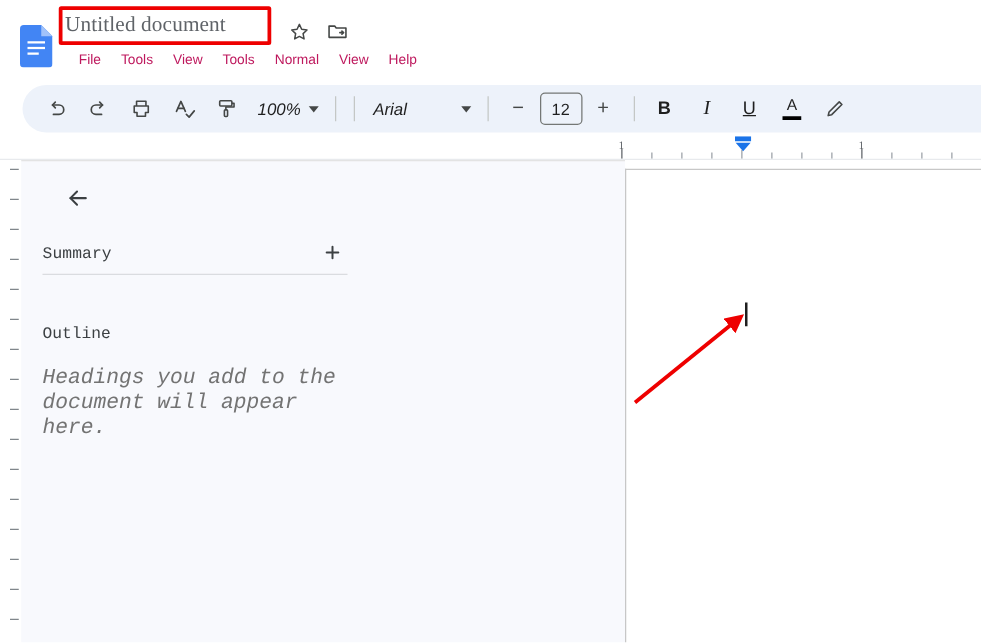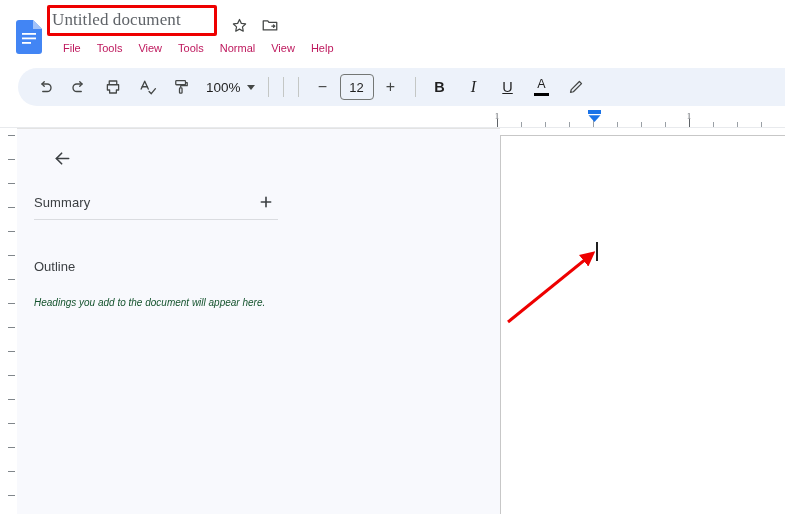--- a/index.html
+++ b/index.html
@@ -49,21 +49,21 @@
   }
   .tb-btn {
     width: 30px; height: 30px; margin: 0 2px; border-radius: 50%;
     display: flex; align-items: center; justify-content: center;
     color: #444746; cursor: pointer; flex: 0 0 auto;
   }
   .tb-sep { width: 1px; height: 20px; background: #c4c7c5; margin: 0 7px; flex: 0 0 auto; }
   .tb-drop {
     height: 28px; border-radius: 4px; display: flex; align-items: center;
     gap: 6px; padding: 0 6px 0 8px; cursor: pointer; color: #1f1f1f;
-    font-size: 13.5px; flex: 0 0 auto; white-space: nowrap;
+    font-size: 13.5px; flex: 0 0 auto; white-space: nowrap; font-style: italic;
   }
   .caret {
     width: 0; height: 0; border-left: 4px solid transparent;
     border-right: 4px solid transparent; border-top: 5px solid #444746;
   }
   .fontname { min-width: 92px; }
   .fontsize-box {
     width: 34px; height: 26px; border: 1px solid #747775; border-radius: 4px;
     display: flex; align-items: center; justify-content: center;
     font-size: 13px; color: #1f1f1f; background: transparent; cursor: text;
@@ -88,21 +88,21 @@
   }
   .vruler {
     position: absolute; left: 0; top: 128px; width: 17px; height: 386px;
     background: #ffffff; overflow: hidden;
   }
   .vruler .vtick { position: absolute; left: 8px; height: 1px; background: #80868b; }
 
   
   .sidepanel {
     position: absolute; left: 17px; top: 128px; width: 483px; height: 386px;
-    background: #f8f9fd; border-top: 1px solid #e3e3e3;
+    background: #f8f9fd; border-top: 1px solid #e3e3e3; font-family: Liberation Mono, monospace;
   }
   .back-btn {
     position: absolute; left: 28px; top: 12px; width: 34px; height: 34px;
     display: flex; align-items: center; justify-content: center;
     border-radius: 50%; color: #3c4043; cursor: pointer;
   }
 
   .summary-row {
     position: absolute; left: 17px; top: 60px; width: 244px; height: 26px;
     display: flex; align-items: center; justify-content: space-between;
@@ -112,21 +112,21 @@
     width: 24px; height: 24px; display: flex; align-items: center;
     justify-content: center; color: #3c4043; cursor: pointer; border-radius: 50%;
   }
   .divider {
     position: absolute; left: 17px; top: 90px; width: 244px; height: 1px;
     background: #dadce0;
   }
   .outline-head { position: absolute; left: 17px; top: 130px; font-size: 13px; color: #3c4043; }
   .outline-empty {
     position: absolute; left: 17px; top: 164px; width: 240px;
-    font-size: 10px; color: #14532d; font-style: italic; line-height: 20px;
+    font-size: 17px; color: #737373; font-style: italic; line-height: 20px;
   }
 
   
   .page {
     position: absolute; left: 500px; top: 135px; width: 300px; height: 379px;
     background: #ffffff; border: 1px solid #c7c7c7; border-right: none; border-bottom: none;
   }
   .doc-caret {
     position: absolute; left: 95px; top: 106px; width: 1.5px; height: 19px;
     background: #1f1f1f;
@@ -227,20 +227,24 @@
     <div class="tb-drop">
       <span>100%</span>
       <span class="caret"></span>
     </div>
 
     <div class="tb-sep"></div>
 
 
     <div class="tb-sep"></div>
 
+    <div class="tb-drop fontname">
+      <span style="flex:1">Arial</span>
+      <span class="caret"></span>
+    </div>
 
     <div class="tb-sep"></div>
 
     <div class="tb-btn">
       <span style="font-size:16px;color:#444746;">−</span>
     </div>
     <div class="fontsize-box">12</div>
     <div class="tb-btn">
       <span style="font-size:16px;color:#444746;">+</span>
     </div>

